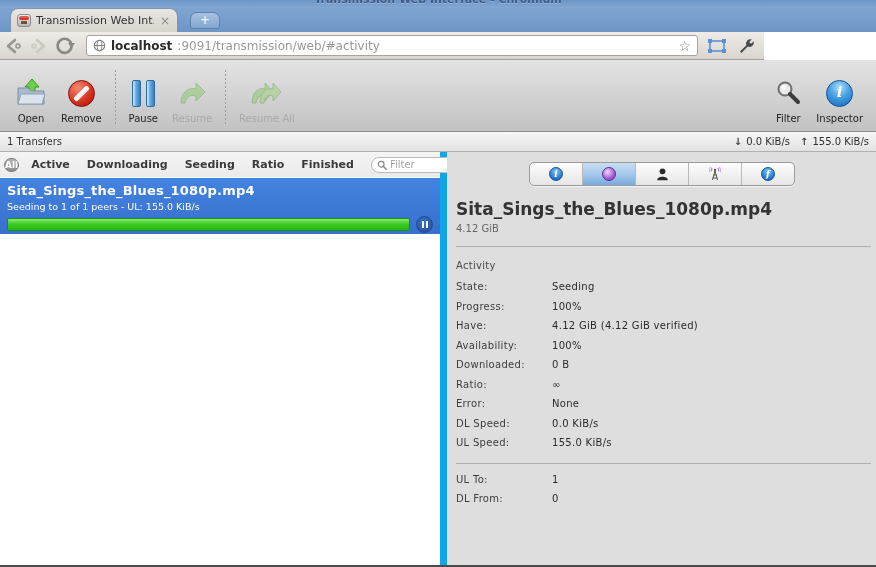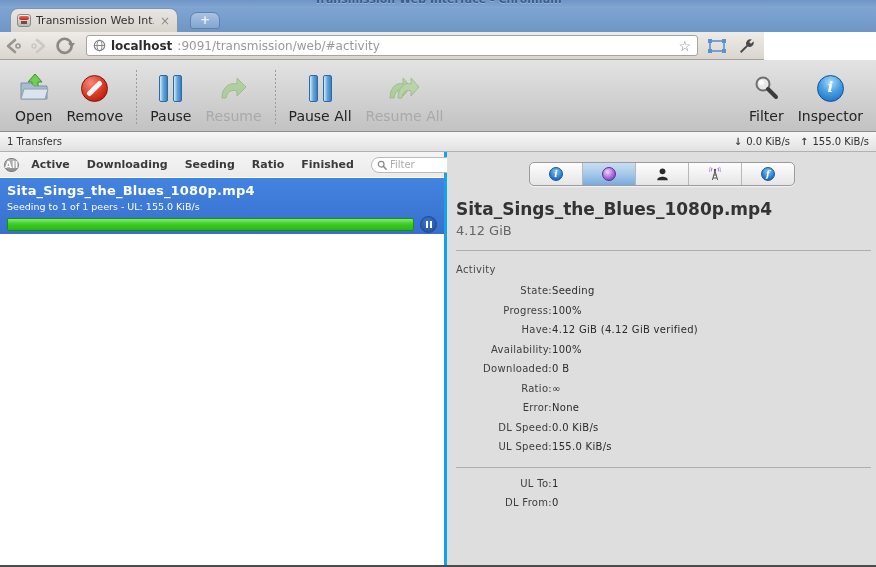--- a/index.html
+++ b/index.html
@@ -40,21 +40,21 @@
   .urlpath { font-size:12px; color:#999; flex:1; white-space:nowrap; overflow:hidden; }
   .star { font-size:14px; color:#7e7e7e; line-height:1; }
   .chromebtn { width:26px; height:24px; display:flex; align-items:center; justify-content:center; flex:none; margin-right:4px; }
 
   
   .apptoolbar { position:absolute; top:60px; left:0; width:876px; height:72px;
     background:linear-gradient(#e3e3e3,#c2c2c2); border-bottom:1px solid #8d8d8d;
     display:flex; align-items:flex-start; padding:8px 6px 0 8px; }
   .tbtn { display:flex; flex-direction:column; align-items:center; justify-content:flex-end;
     height:56px; padding:0 7px; gap:4px; }
-  .tbtn .lbl { font-size:14px; color:#242424; white-space:nowrap; }
+  .tbtn .lbl { font-size:10px; color:#242424; white-space:nowrap; }
   .tbtn.disabled .lbl { color:#a9a9a9; }
   .tbtn.disabled .ticon { opacity:.42; }
   .ticon { height:32px; display:flex; align-items:center; justify-content:center; gap:5px; }
   .tsep { width:1px; height:54px; margin:2px 6px 0 6px;
     background:repeating-linear-gradient(#9c9c9c 0 2px, transparent 2px 4px); }
   .tspacer { flex:1; }
   .removeicon { position:relative; width:27px; height:27px; border-radius:50%;
     background:radial-gradient(circle at 35% 28%, #f28a77, #d93520 55%, #9e1206);
     border:1px solid #83100a; }
   .removeicon::after { content:""; position:absolute; left:3px; top:10px; width:19px; height:5px;
@@ -69,21 +69,21 @@
 
   
   .statusbar { position:absolute; top:132px; left:0; width:876px; height:20px;
     background:linear-gradient(#f7f7f7,#e2e2e2); border-bottom:1px solid #b1b1b1;
     display:flex; align-items:center; padding:0 7px; font-size:10px; color:#333; }
   .speeds { margin-left:auto; display:flex; gap:4px; align-items:center; font-size:10px; color:#2e2e2e; }
   .speedarrow { font-weight:bold; color:#444; }
 
   
   .main { position:absolute; top:152px; left:0; width:876px; height:413px; display:flex; }
-  .leftpane { width:447px; background:#fff; border-right:3px solid #0ea5e9; display:flex; flex-direction:column; }
+  .leftpane { width:447px; background:#fff; border-right:7px solid #0ea5e9; display:flex; flex-direction:column; }
   .inspector { flex:1; background:#dedede; overflow:hidden; }
 
   
   .filterbar { height:25px; display:flex; align-items:center; padding:0 6px 0 4px;
     background:linear-gradient(#f4f4f4,#ebebeb); }
   .allpill { width:26px; height:14px; border-radius:8px; margin-right:12px;
     background:linear-gradient(#b8b8b8,#8d8d8d); border:1px solid #7b7b7b;
     color:#fff; font-size:9px; font-weight:bold; text-align:center; line-height:12px; }
   .ftab { font-size:11px; font-weight:bold; color:#3a3a3a; margin-right:17px; }
   .fsearch { margin-left:auto; width:90px; height:16px; border:1px solid #bbb; border-radius:9px;
@@ -115,25 +115,25 @@
   .iseg:last-child { border-right:none; }
   .iseg.sel { background:linear-gradient(#c9def2 0%,#a5c8ea 50%,#79abdc 100%); }
   .badge { width:14px; height:14px; border-radius:50%; display:flex; align-items:center; justify-content:center;
     background:radial-gradient(circle at 50% 28%, #86c6f3, #1a6cc8 75%); border:1px solid #15589e; }
   .badge span { color:#fff; font:italic bold 9px "DejaVu Serif",serif; margin-top:-1px; }
   .orb { width:14px; height:14px; border-radius:50%;
     background:radial-gradient(circle at 38% 32%, #eed7fa, #a968db 55%, #6a2da5 100%);
     border:1px solid #5c2a92; }
 
   .ititle { margin:13px 8px 0 9px; font-size:17px; font-weight:bold; color:#333; white-space:nowrap; overflow:hidden; }
-  .isize { margin:4px 8px 4px 9px; font-size:13px; color:#666; }
+  .isize { margin:4px 8px 4px 9px; font-size:10px; color:#666; }
   .idivider { border:none; border-top:1px solid #aeaeae; margin:12px 5px 0 9px; }
   .isection { margin:13px 0 0 9px; font-size:10px; color:#4a4a4a; letter-spacing:.3px; }
   .irows { margin:6px 0 0 9px; }
-  .irow { display:flex; line-height:19.5px; font-size:10px; color:#3d3d3d; letter-spacing:.3px;text-align:right; }
+  .irow { display:flex; line-height:19.5px; font-size:10px; color:#3d3d3d; letter-spacing:.3px; }
   .irow .k { width:96px; flex:none; }
   .irow .v { color:#2a2a2a; }
 
   .bottomline { position:absolute; left:0; bottom:0; width:876px; height:2px; background:#4c4c4c; }
 </style>
 </head>
 <body>
 
 <div class="window">
 
@@ -222,27 +222,20 @@
     </div>
     <div class="tbtn disabled">
       <div class="ticon">
         <svg width="30" height="26" viewBox="0 0 30 26">
           <path d="M4 23 C4 12 12 7 19 9 L19 3 L28 12 L19 21 L19 16 C13 14 9 17 8 23 Z" fill="#7cc654" stroke="#55992f" stroke-width="1"></path>
         </svg>
       </div>
       <span class="lbl">Resume</span>
     </div>
     <div class="tsep"></div>
-    <div class="tbtn">
-      <div class="ticon">
-          <i class="pbar"></i>
-          <i class="pbar"></i>
-        </div>
-      <span class="lbl">Pause All</span>
-    </div>
     <div class="tbtn disabled">
       <div class="ticon">
         <svg width="36" height="26" viewBox="0 0 36 26">
           <path d="M3 23 C3 12 10 7 16 9 L16 3 L24 12 L16 21 L16 16 C11 14 8 17 7 23 Z" fill="#7cc654" stroke="#55992f" stroke-width="1"></path>
           <path d="M11 23 C11 12 18 7 24 9 L24 3 L32 12 L24 21 L24 16 C19 14 16 17 15 23 Z" fill="#8ed168" stroke="#55992f" stroke-width="1"></path>
         </svg>
       </div>
       <span class="lbl">Resume All</span>
     </div>
     <div class="tspacer"></div>

